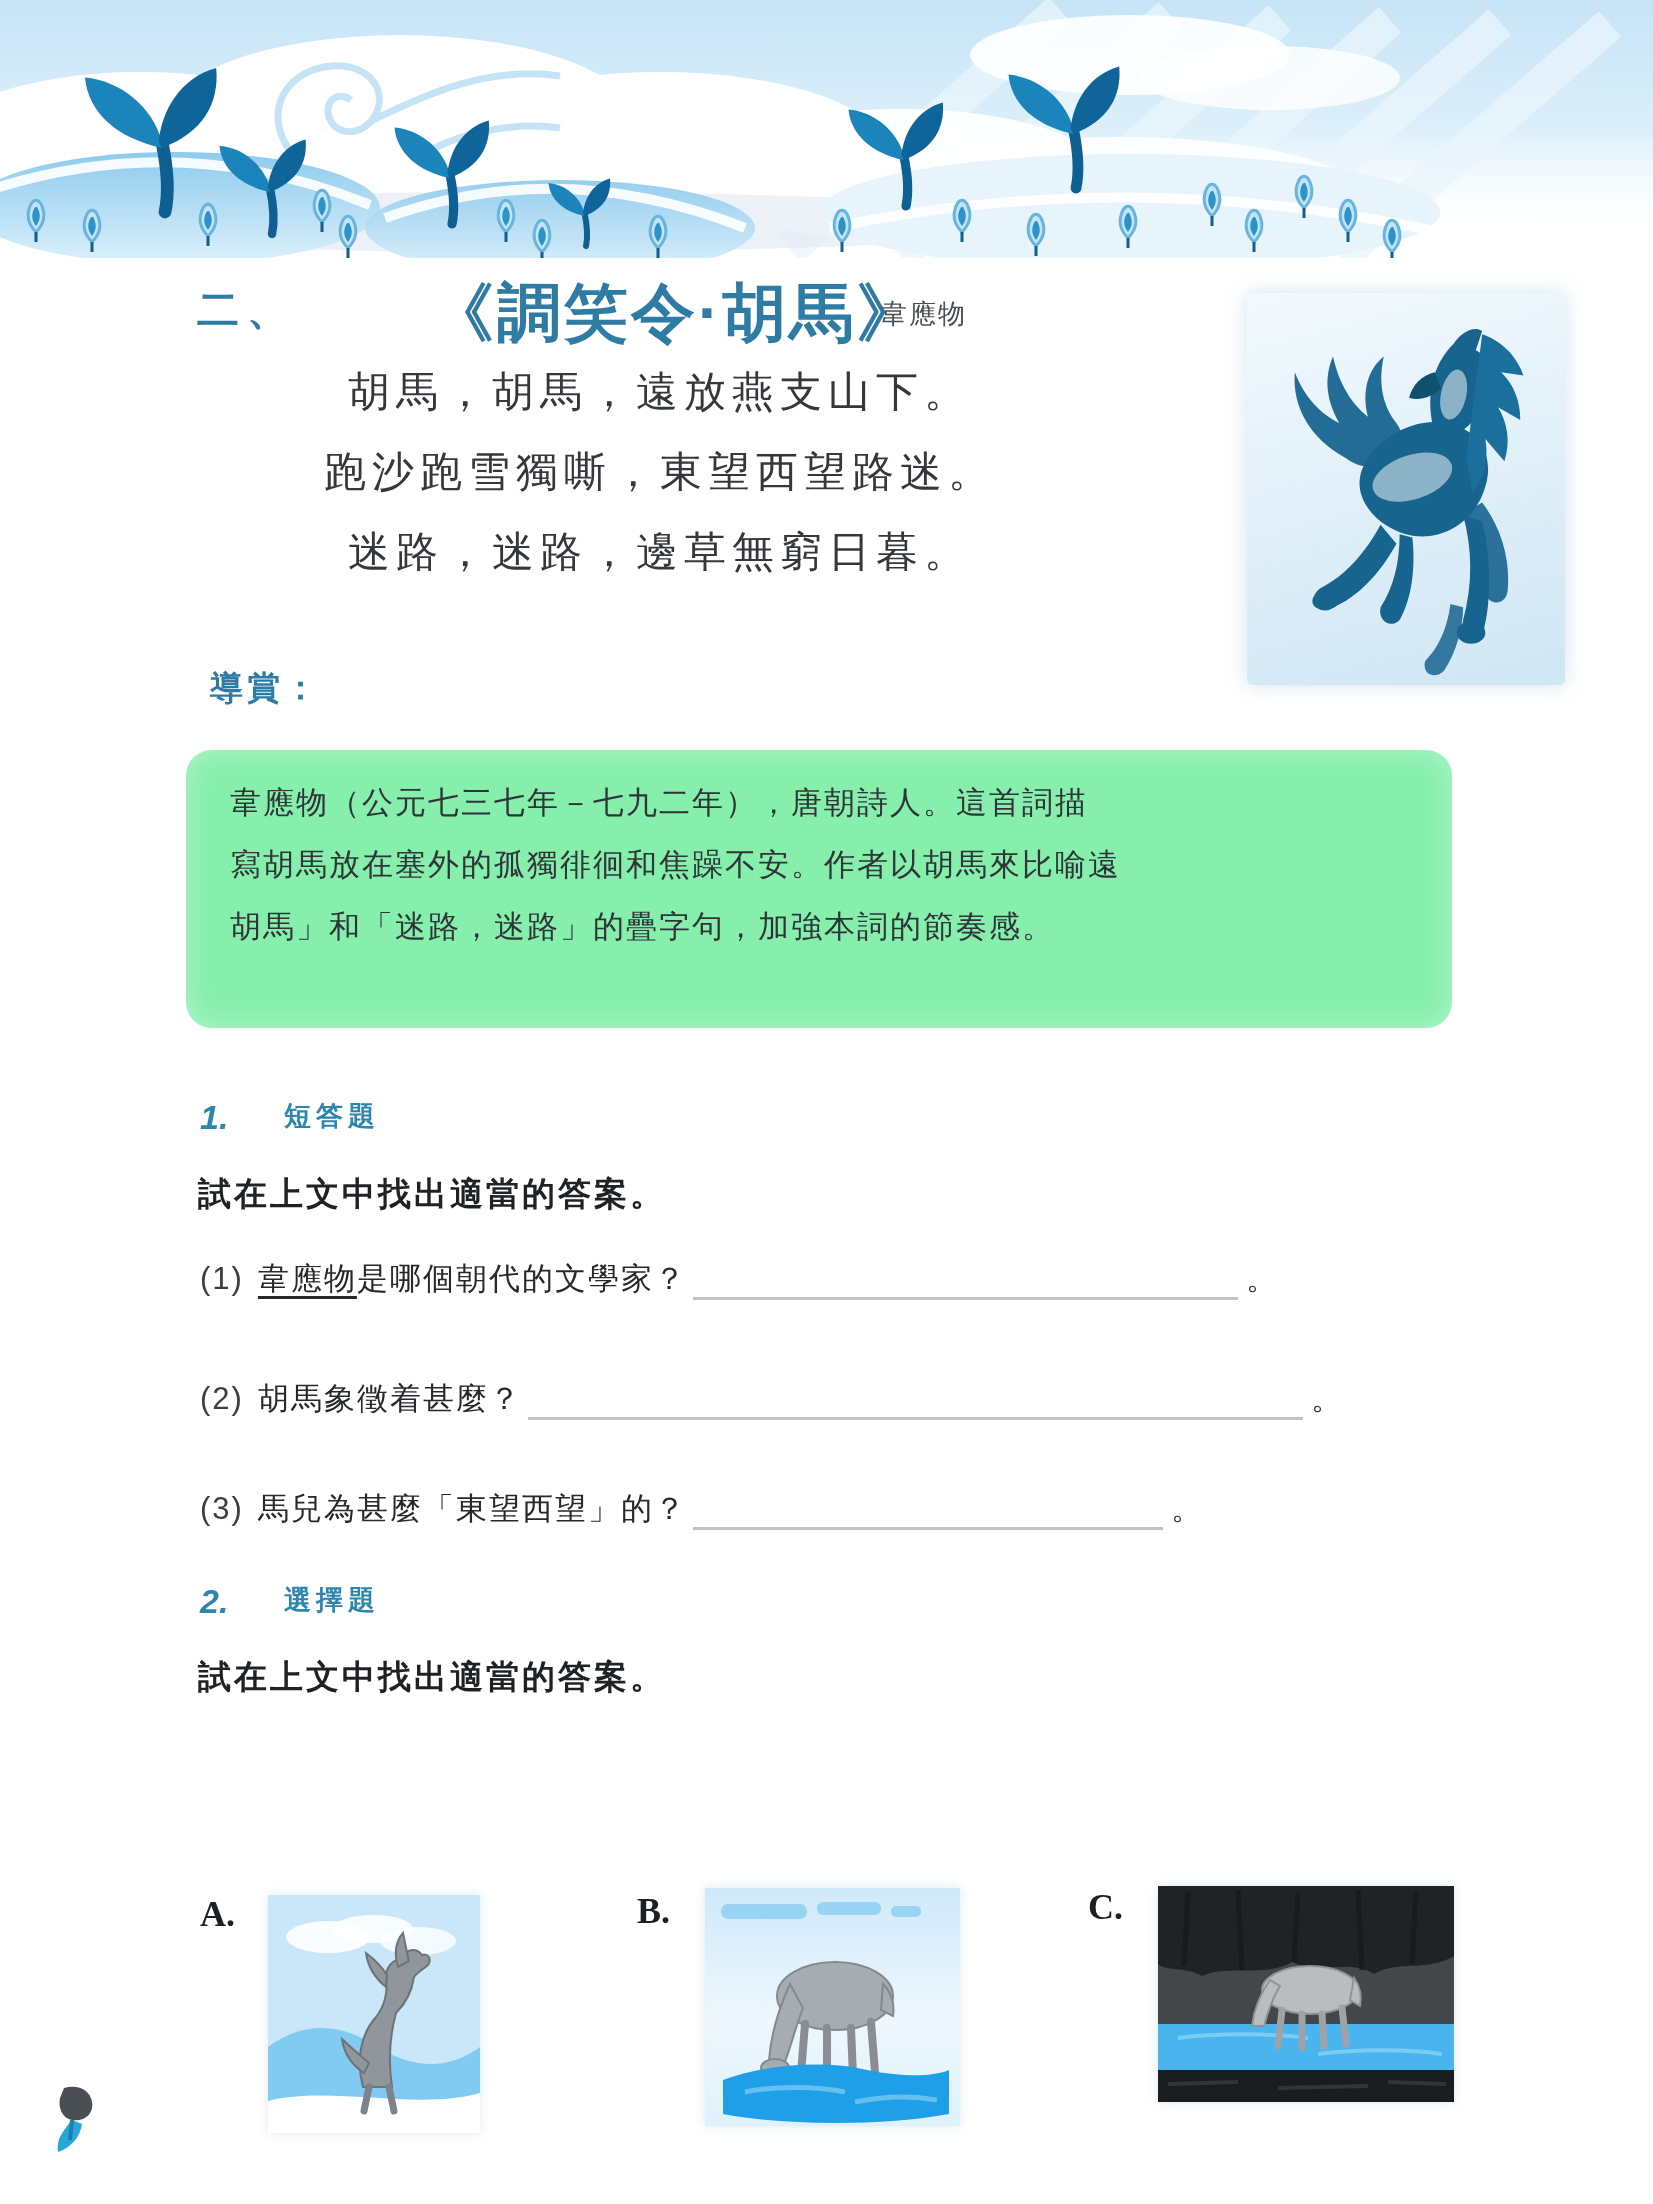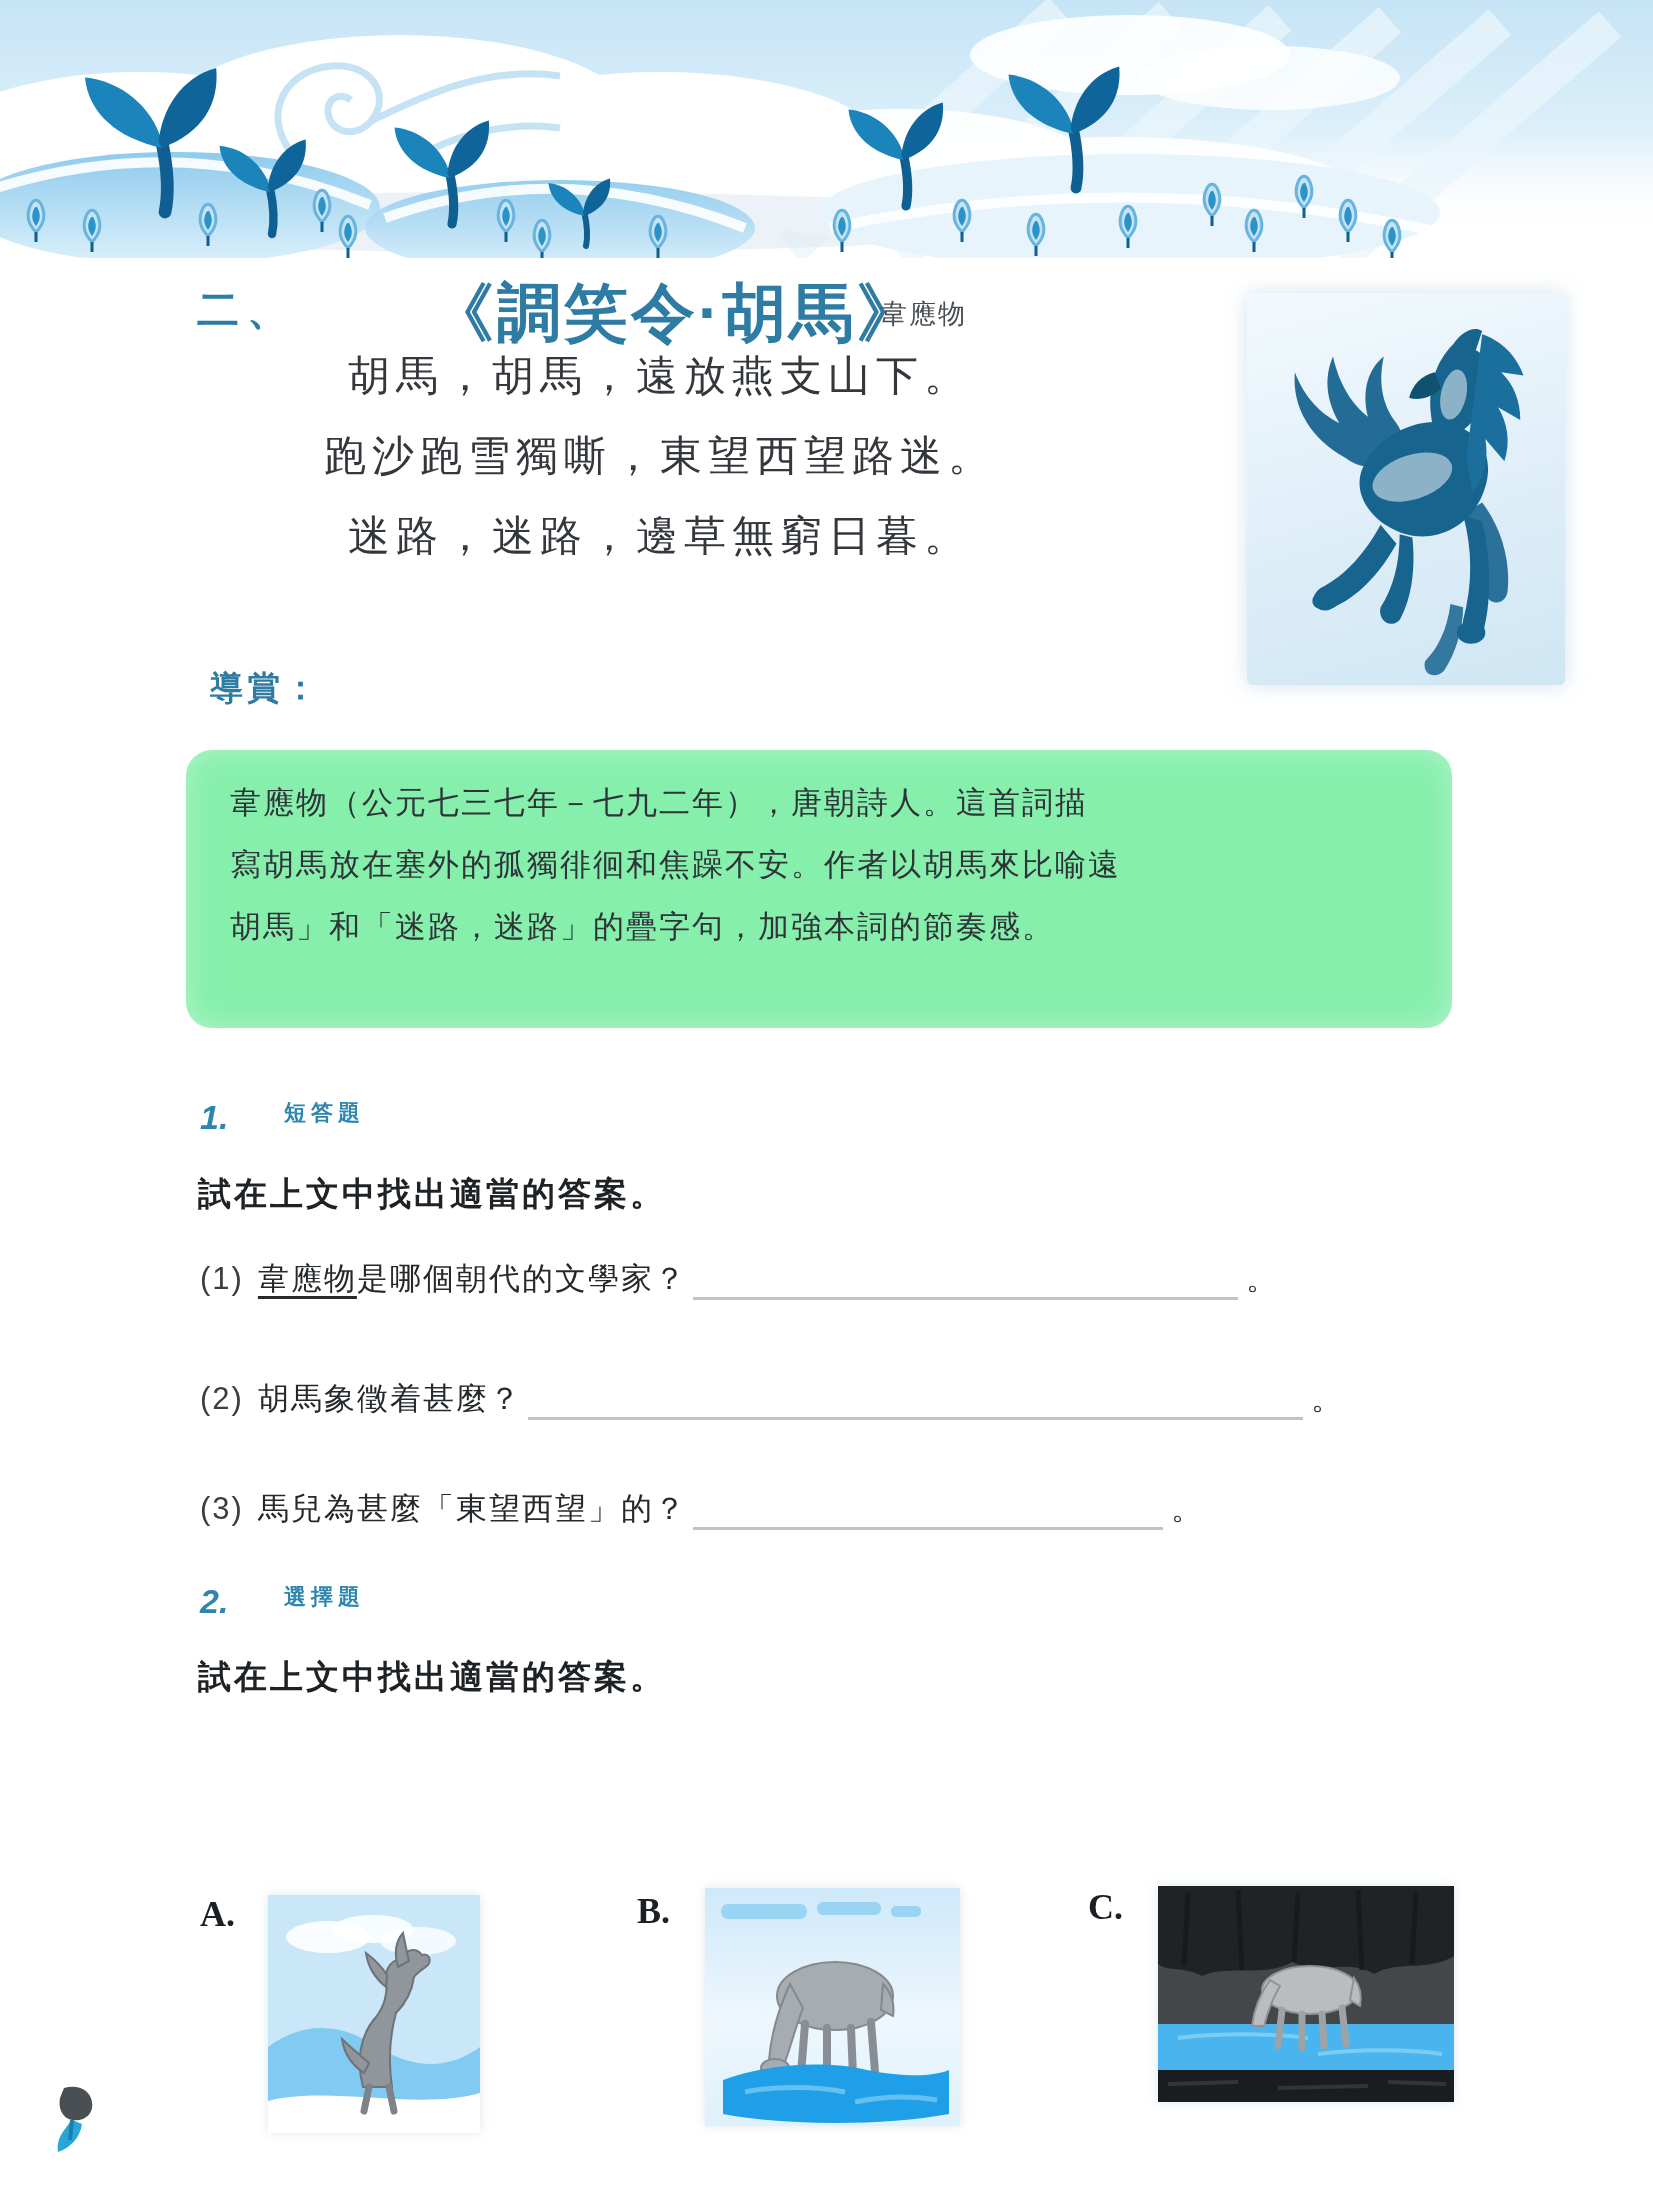--- a/index.html
+++ b/index.html
@@ -10,40 +10,40 @@
   
   #header-banner{left:0;top:0;width:1653px;height:258px;}
 
   
   .section-marker{left:197px;top:282px;font-size:42px;font-weight:bold;color:#2e7ba3;letter-spacing:8px;}
   .poem-title{left:430px;top:270px;font-size:64px;font-weight:bold;color:#2e7ba3;letter-spacing:3px;
               font-family:"Liberation Sans",sans-serif;}
   .poem-author{left:880px;top:296px;font-size:27px;color:#4a4f54;letter-spacing:2px;}
 
   
-  .poem{left:150px;top:336px;width:1020px;text-align:center;
+  .poem{left:150px;top:352px;width:1020px;text-align:center;
         font-family:"DejaVu Serif","Liberation Serif",serif;color:#34383c;}
   .poem-line{font-size:42px;line-height:80px;letter-spacing:6px;}
 
   
   .horse-panel{left:1247px;top:293px;width:318px;height:392px;border-radius:5px;
                background:linear-gradient(165deg,#f3fafd 0%,#e2f0f9 45%,#cfe6f4 100%);
                box-shadow:0 0 20px rgba(130,175,205,.35);}
   .horse-panel svg{position:absolute;left:0;top:0;}
 
   
   .appre-label{left:210px;top:666px;font-size:33px;font-weight:bold;color:#2e7ba3;letter-spacing:4px;}
   .appre-box{left:186px;top:750px;width:1266px;height:278px;border-radius:26px;
              background:#86efac;box-shadow:inset 0 0 30px rgba(255,255,255,.35);}
   .appre-text{position:absolute;left:44px;top:22px;width:1180px;color:#2f3439;}
   .appre-line{font-size:31px;line-height:62px;letter-spacing:2px;}
 
   
   .sec-num{font-size:34px;font-weight:bold;color:#2e86ad;font-style:italic;}
-  .sec-title{font-size:22px;font-weight:bold;color:#2e86ad;letter-spacing:5px;}
+  .sec-title{font-size:27px;font-weight:bold;color:#2e86ad;letter-spacing:5px;}
   .instruction{font-size:33px;font-weight:bold;color:#1e2225;letter-spacing:3px;}
 
   
   .question{font-size:31px;color:#26292c;letter-spacing:2px;white-space:nowrap;}
   .qnum{margin-right:14px;color:#3a3e42;}
   .blank{display:inline-block;border-bottom:3px solid #c0c4c8;height:36px;vertical-align:bottom;margin:0 8px 0 6px;}
   .uname{text-decoration:underline;text-underline-offset:7px;}
 
   .prompt{left:198px;top:1722px;width:1280px;font-size:33px;line-height:82px;color:#26292c;letter-spacing:3px;}
 

